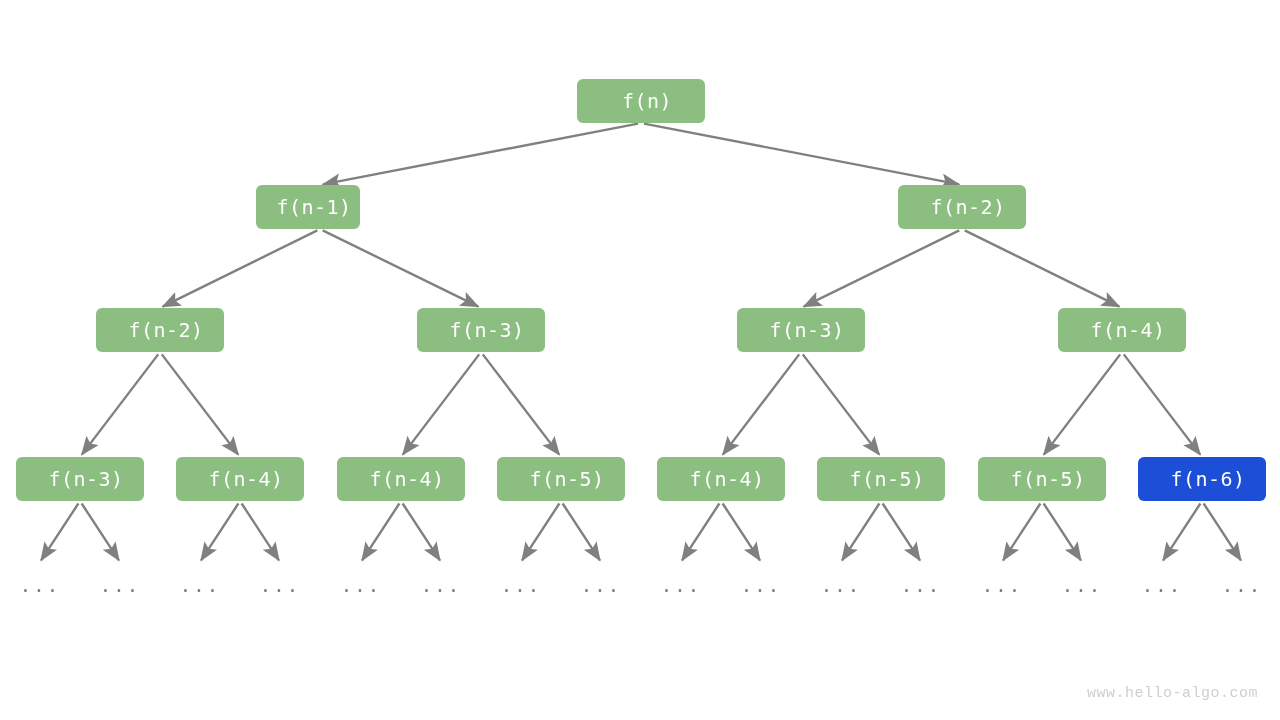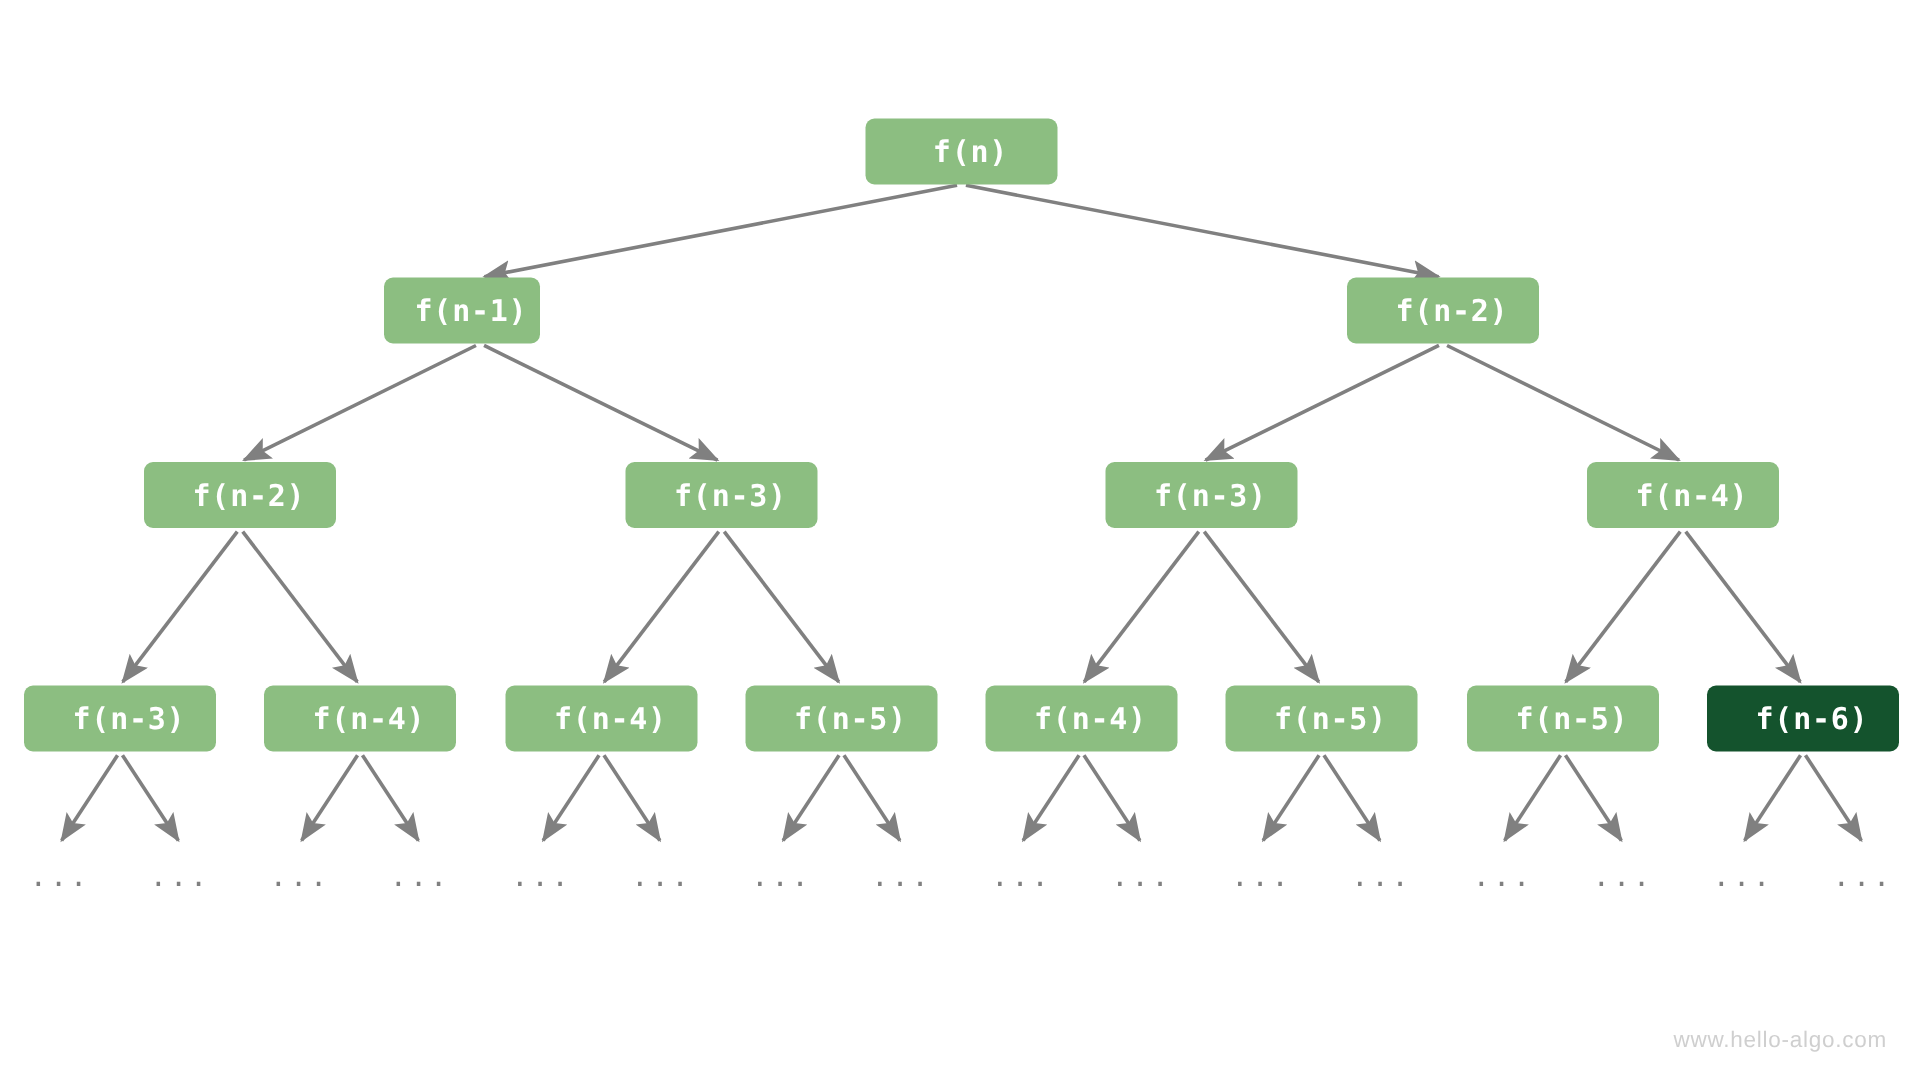--- a/index.html
+++ b/index.html
@@ -27,21 +27,21 @@
     position: absolute;
     box-sizing: border-box;
     background: #8cbe81;
     border-radius: 6px;
     color: #ffffff;
     display: flex;
     align-items: center;
     justify-content: center;
     font-family: "DejaVu Sans Mono", "Liberation Mono", monospace;
     font-size: 20px;
-    font-weight: bold;
+    font-weight: normal;
     letter-spacing: 0.5px;
     white-space: nowrap;
     z-index: 2;
     padding-left: 12px;
   }
   .ellipsis {
     position: absolute;
     color: #808080;
     font-family: "DejaVu Sans Mono", "Liberation Mono", monospace;
     font-size: 19px;
@@ -49,21 +49,21 @@
     letter-spacing: 2px;
     transform: translate(-50%, -50%);
     z-index: 2;
     user-select: none;
   }
   #watermark {
     position: absolute;
     right: 22px;
     bottom: 18px;
     color: #cfcfcf;
-    font-family: Liberation Sans, sans-serif;
+    font-family: Liberation Mono, monospace;
     font-size: 15px;
     letter-spacing: 0.5px;
     z-index: 3;
   }
 </style>
 </head>
 <body>
 
 <div id="canvas">
 
@@ -117,21 +117,21 @@
       <div class="node" style="left: 417px; top: 308px; width: 128px; height: 44px; background: rgb(140, 190, 129); color: rgb(255, 255, 255);">f(n-3)</div>
       <div class="node" style="left: 737px; top: 308px; width: 128px; height: 44px; background: rgb(140, 190, 129); color: rgb(255, 255, 255);">f(n-3)</div>
       <div class="node" style="left: 1058px; top: 308px; width: 128px; height: 44px; background: rgb(140, 190, 129); color: rgb(255, 255, 255);">f(n-4)</div>
       <div class="node" style="left: 16px; top: 457px; width: 128px; height: 44px; background: rgb(140, 190, 129); color: rgb(255, 255, 255);">f(n-3)</div>
       <div class="node" style="left: 176px; top: 457px; width: 128px; height: 44px; background: rgb(140, 190, 129); color: rgb(255, 255, 255);">f(n-4)</div>
       <div class="node" style="left: 337px; top: 457px; width: 128px; height: 44px; background: rgb(140, 190, 129); color: rgb(255, 255, 255);">f(n-4)</div>
       <div class="node" style="left: 497px; top: 457px; width: 128px; height: 44px; background: rgb(140, 190, 129); color: rgb(255, 255, 255);">f(n-5)</div>
       <div class="node" style="left: 657px; top: 457px; width: 128px; height: 44px; background: rgb(140, 190, 129); color: rgb(255, 255, 255);">f(n-4)</div>
       <div class="node" style="left: 817px; top: 457px; width: 128px; height: 44px; background: rgb(140, 190, 129); color: rgb(255, 255, 255);">f(n-5)</div>
       <div class="node" style="left: 978px; top: 457px; width: 128px; height: 44px; background: rgb(140, 190, 129); color: rgb(255, 255, 255);">f(n-5)</div>
-      <div class="node" style="left: 1138px; top: 457px; width: 128px; height: 44px; background: #14532d; color: rgb(255, 255, 255);">f(n-6)</div>
+      <div class="node" style="left: 1138px; top: 457px; width: 128px; height: 44px; background: #1d4ed8; color: rgb(255, 255, 255);">f(n-6)</div>
     </div>
   <div id="ellipsis-layer">
       <div class="ellipsis" style="left: 40px; top: 585px; color: rgb(128, 128, 128);">...</div>
       <div class="ellipsis" style="left: 120px; top: 585px; color: rgb(128, 128, 128);">...</div>
       <div class="ellipsis" style="left: 200px; top: 585px; color: rgb(128, 128, 128);">...</div>
       <div class="ellipsis" style="left: 280px; top: 585px; color: rgb(128, 128, 128);">...</div>
       <div class="ellipsis" style="left: 361px; top: 585px; color: rgb(128, 128, 128);">...</div>
       <div class="ellipsis" style="left: 441px; top: 585px; color: rgb(128, 128, 128);">...</div>
       <div class="ellipsis" style="left: 521px; top: 585px; color: rgb(128, 128, 128);">...</div>
       <div class="ellipsis" style="left: 601px; top: 585px; color: rgb(128, 128, 128);">...</div>

